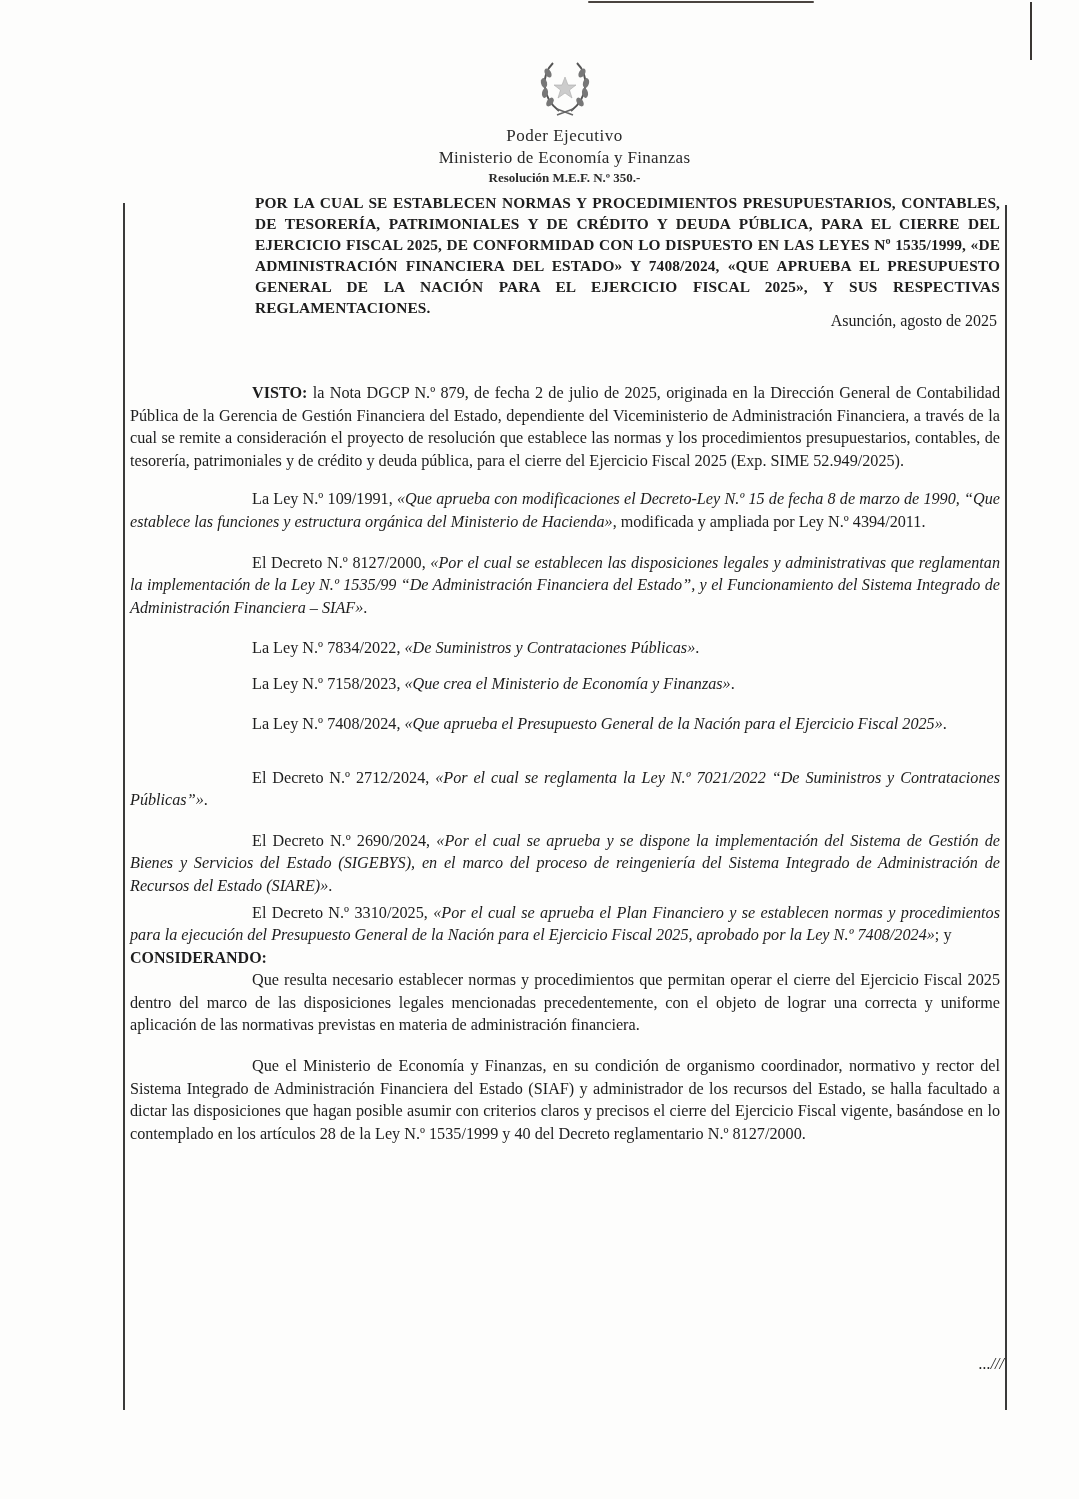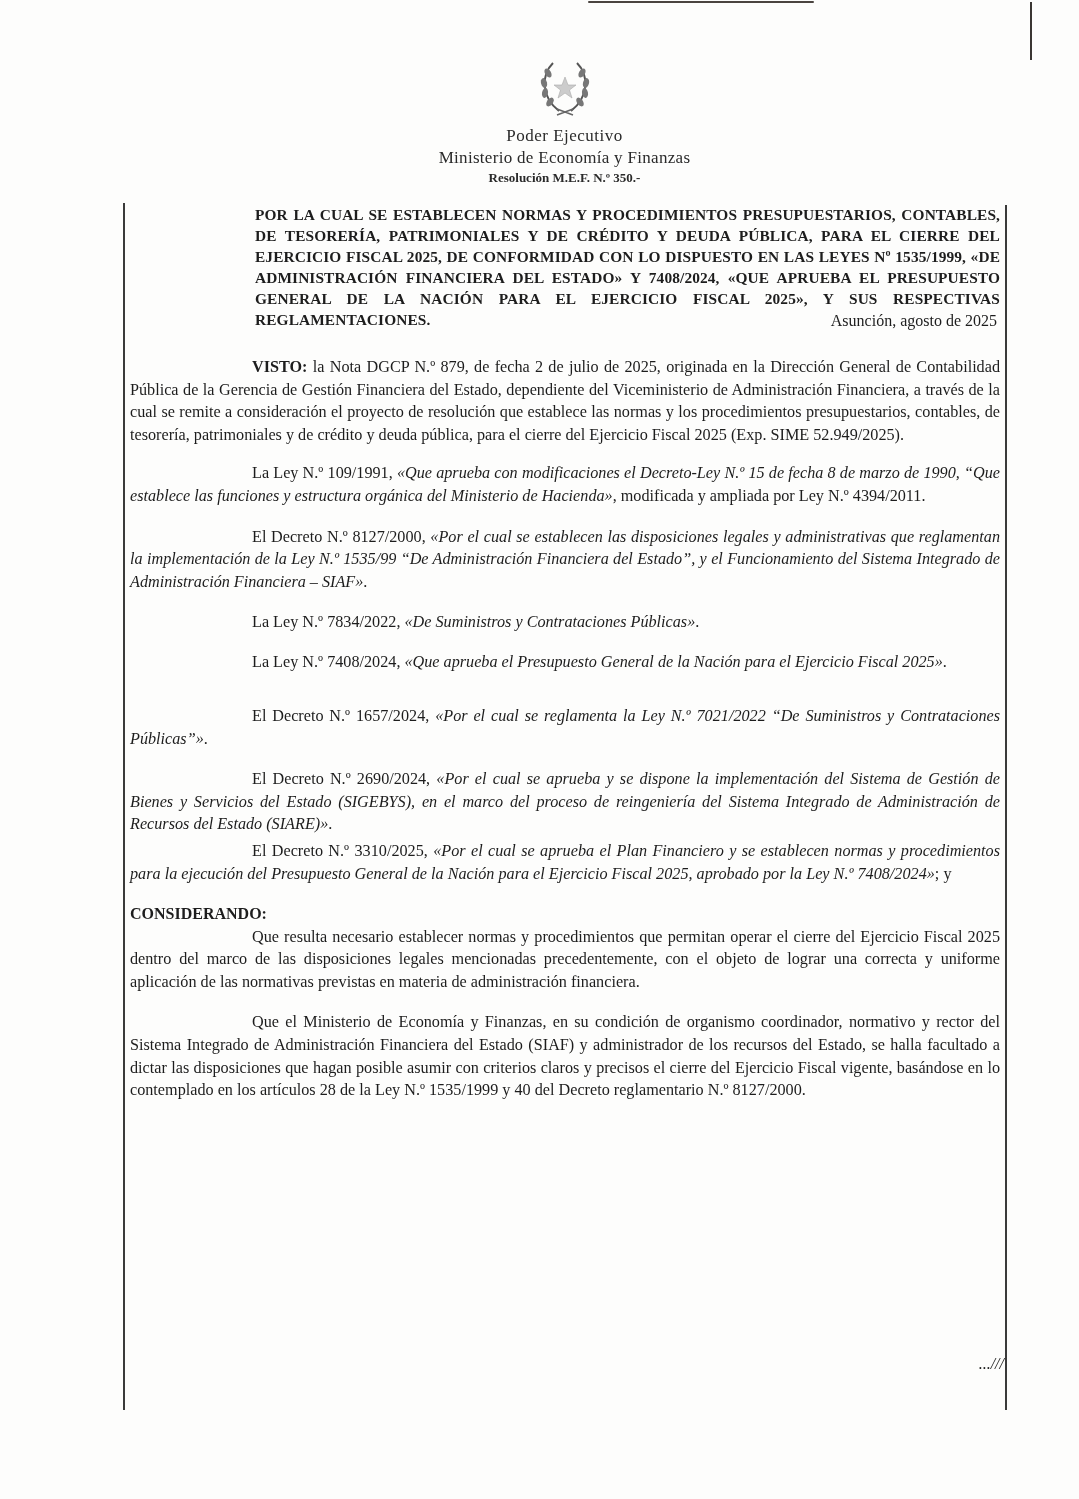--- a/index.html
+++ b/index.html
@@ -12,21 +12,21 @@
     .margin-left { position: absolute; left: 123px; top: 203px; width: 2px; height: 1207px; background: #3a3a3a; }
     .margin-right { position: absolute; left: 1005px; top: 205px; width: 2px; height: 1205px; background: #3a3a3a; }
 
     .header { position: absolute; left: 0; top: 55px; width: 1129px; text-align: center; }
     .coat { width: 60px; height: 68px; margin: 0 auto 2px auto; display: block; }
     .hdr-line1 { font-size: 17px; letter-spacing: 0.5px; color: #2a2a2a; line-height: 22px; }
     .hdr-line2 { font-size: 17px; letter-spacing: 0.3px; color: #2a2a2a; line-height: 22px; }
     .hdr-line3 { font-size: 13px; font-weight: bold; color: #2a2a2a; line-height: 18px; }
 
     .title-block {
-      position: absolute; left: 255px; top: 204px; width: 745px;
+      position: absolute; left: 255px; top: 192px; width: 745px;
       font-family: "Liberation Serif", serif; font-weight: bold; font-size: 15.4px; line-height: 21px;
       text-align: justify; text-transform: none; letter-spacing: 0.1px;
     }
     .place-date { position: absolute; right: 82px; top: 312px; font-size: 16px; }
 
     .body-text { position: absolute; left: 130px; width: 870px; font-size: 16.2px; line-height: 22.6px; text-align: justify; }
     .para { margin: 0; text-indent: 122px; }
     .bold { font-weight: bold; }
     .it { font-style: italic; }
     .heading { font-weight: bold; font-size: 16px; }
@@ -60,44 +60,47 @@
     <path d="M22 60 L38 54 M22 54 L38 60" stroke="#666" stroke-width="1.5"></path>
   </svg>
   <div class="hdr-line1">Poder Ejecutivo</div>
   <div class="hdr-line2">Ministerio de Economía y Finanzas</div>
   <div class="hdr-line3">Resolución M.E.F. N.º 350.-</div>
 </div>
 
 <div class="title-block">POR LA CUAL SE ESTABLECEN NORMAS Y PROCEDIMIENTOS PRESUPUESTARIOS, CONTABLES, DE TESORERÍA, PATRIMONIALES Y DE CRÉDITO Y DEUDA PÚBLICA, PARA EL CIERRE DEL EJERCICIO FISCAL 2025, DE CONFORMIDAD CON LO DISPUESTO EN LAS LEYES Nº 1535/1999, «DE ADMINISTRACIÓN FINANCIERA DEL ESTADO» Y 7408/2024, «QUE APRUEBA EL PRESUPUESTO GENERAL DE LA NACIÓN PARA EL EJERCICIO FISCAL 2025», Y SUS RESPECTIVAS REGLAMENTACIONES.</div>
 <div class="place-date">Asunción, agosto de 2025</div>
 
-<div class="body-text" style="top:356px;">
+<div class="body-text" style="top:382px;">
   <p class="para" style="margin-bottom:16px;">
     <span class="bold">VISTO:</span><span> la Nota DGCP N.º 879, de fecha 2 de julio de 2025, originada en la Dirección General de Contabilidad Pública de la Gerencia de Gestión Financiera del Estado, dependiente del Viceministerio de Administración Financiera, a través de la cual se remite a consideración el proyecto de resolución que establece las normas y los procedimientos presupuestarios, contables, de tesorería, patrimoniales y de crédito y deuda pública, para el cierre del Ejercicio Fiscal 2025 (Exp. SIME 52.949/2025).</span>
   </p>
 
   <p class="para" style="margin-bottom:18px;">
     <span>La Ley N.º 109/1991, </span><span class="it">«Que aprueba con modificaciones el Decreto-Ley N.º 15 de fecha 8 de marzo de 1990, “Que establece las funciones y estructura orgánica del Ministerio de Hacienda»</span><span>, modificada y ampliada por Ley N.º 4394/2011.</span>
   </p>
   <p class="para" style="margin-bottom:18px;">
     <span>El Decreto N.º 8127/2000, </span><span class="it">«Por el cual se establecen las disposiciones legales y administrativas que reglamentan la implementación de la Ley N.º 1535/99 “De Administración Financiera del Estado”, y el Funcionamiento del Sistema Integrado de Administración Financiera – SIAF»</span><span>.</span>
   </p>
   <p class="para" style="margin-bottom:13px;">
     <span>La Ley N.º 7834/2022, </span><span class="it">«De Suministros y Contrataciones Públicas»</span><span>.</span>
   </p>
+  <p class="para" style="margin-bottom:13px;">
+    <span>La Ley N.º 7158/2023, </span><span class="it">«Que crea el Ministerio de Economía y Finanzas»</span><span>.</span>
+  </p>
   <p class="para" style="margin-bottom:28px; line-height:30px;">
     <span>La Ley N.º 7408/2024, </span><span class="it">«Que aprueba el Presupuesto General de la Nación para el Ejercicio Fiscal 2025»</span><span>.</span>
   </p>
   <p class="para" style="margin-bottom:18px;">
-    <span>El Decreto N.º 1657/2024, </span><span class="it">«Por el cual se reglamenta la Ley N.º 7021/2022 “De Suministros y Contrataciones Públicas”»</span><span>.</span>
+    <span>El Decreto N.º 2712/2024, </span><span class="it">«Por el cual se reglamenta la Ley N.º 7021/2022 “De Suministros y Contrataciones Públicas”»</span><span>.</span>
   </p>
   <p class="para" style="margin-bottom:4px;">
     <span>El Decreto N.º 2690/2024, </span><span class="it">«Por el cual se aprueba y se dispone la implementación del Sistema de Gestión de Bienes y Servicios del Estado (SIGEBYS), en el marco del proceso de reingeniería del Sistema Integrado de Administración de Recursos del Estado (SIARE)»</span><span>.</span>
   </p>
-  <p class="para" style="margin-bottom:18px;font-family:Liberation Serif, serif;">
+  <p class="para" style="font-family:Liberation Serif, serif;">
     <span>El Decreto N.º 3310/2025, </span><span class="it">«Por el cual se aprueba el Plan Financiero y se establecen normas y procedimientos para la ejecución del Presupuesto General de la Nación para el Ejercicio Fiscal 2025, aprobado por la Ley N.º 7408/2024»</span><span>; y</span>
   </p>
 
   <div class="heading" style="">CONSIDERANDO:</div>
 
   <p class="para" style="margin-bottom:18px;">Que resulta necesario establecer normas y procedimientos que permitan operar el cierre del Ejercicio Fiscal 2025 dentro del marco de las disposiciones legales mencionadas precedentemente, con el objeto de lograr una correcta y uniforme aplicación de las normativas previstas en materia de administración financiera.</p>
   <p class="para">Que el Ministerio de Economía y Finanzas, en su condición de organismo coordinador, normativo y rector del Sistema Integrado de Administración Financiera del Estado (SIAF) y administrador de los recursos del Estado, se halla facultado a dictar las disposiciones que hagan posible asumir con criterios claros y precisos el cierre del Ejercicio Fiscal vigente, basándose en lo contemplado en los artículos 28 de la Ley N.º 1535/1999 y 40 del Decreto reglamentario N.º 8127/2000.</p>
 </div>
 
 <div class="cont-mark">...///</div>

